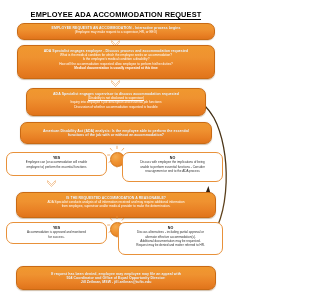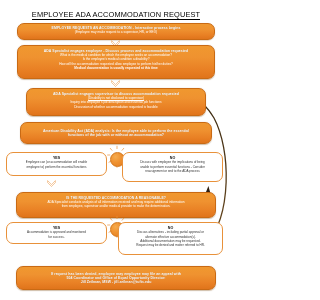--- a/index.html
+++ b/index.html
@@ -15,21 +15,21 @@
 
   
   .title-wrap{
     text-align:center;
     padding-top:4px;
     line-height:1.05;
   }
   .title-line{
     display:inline-block;
     font-size:7.4px;
-    font-weight:normal;
+    font-weight:bold;
     letter-spacing:0.15px;
     color:#000;
     border-bottom:1px solid #000;
     padding-bottom:0px;
     white-space:nowrap;
   }
   .title-line2{margin-top:1px;}
   .orange-box{
     position:absolute;
     background:linear-gradient(180deg,#f0982f 0%,#ef9230 35%,#e98125 72%,#e0741b 100%);

